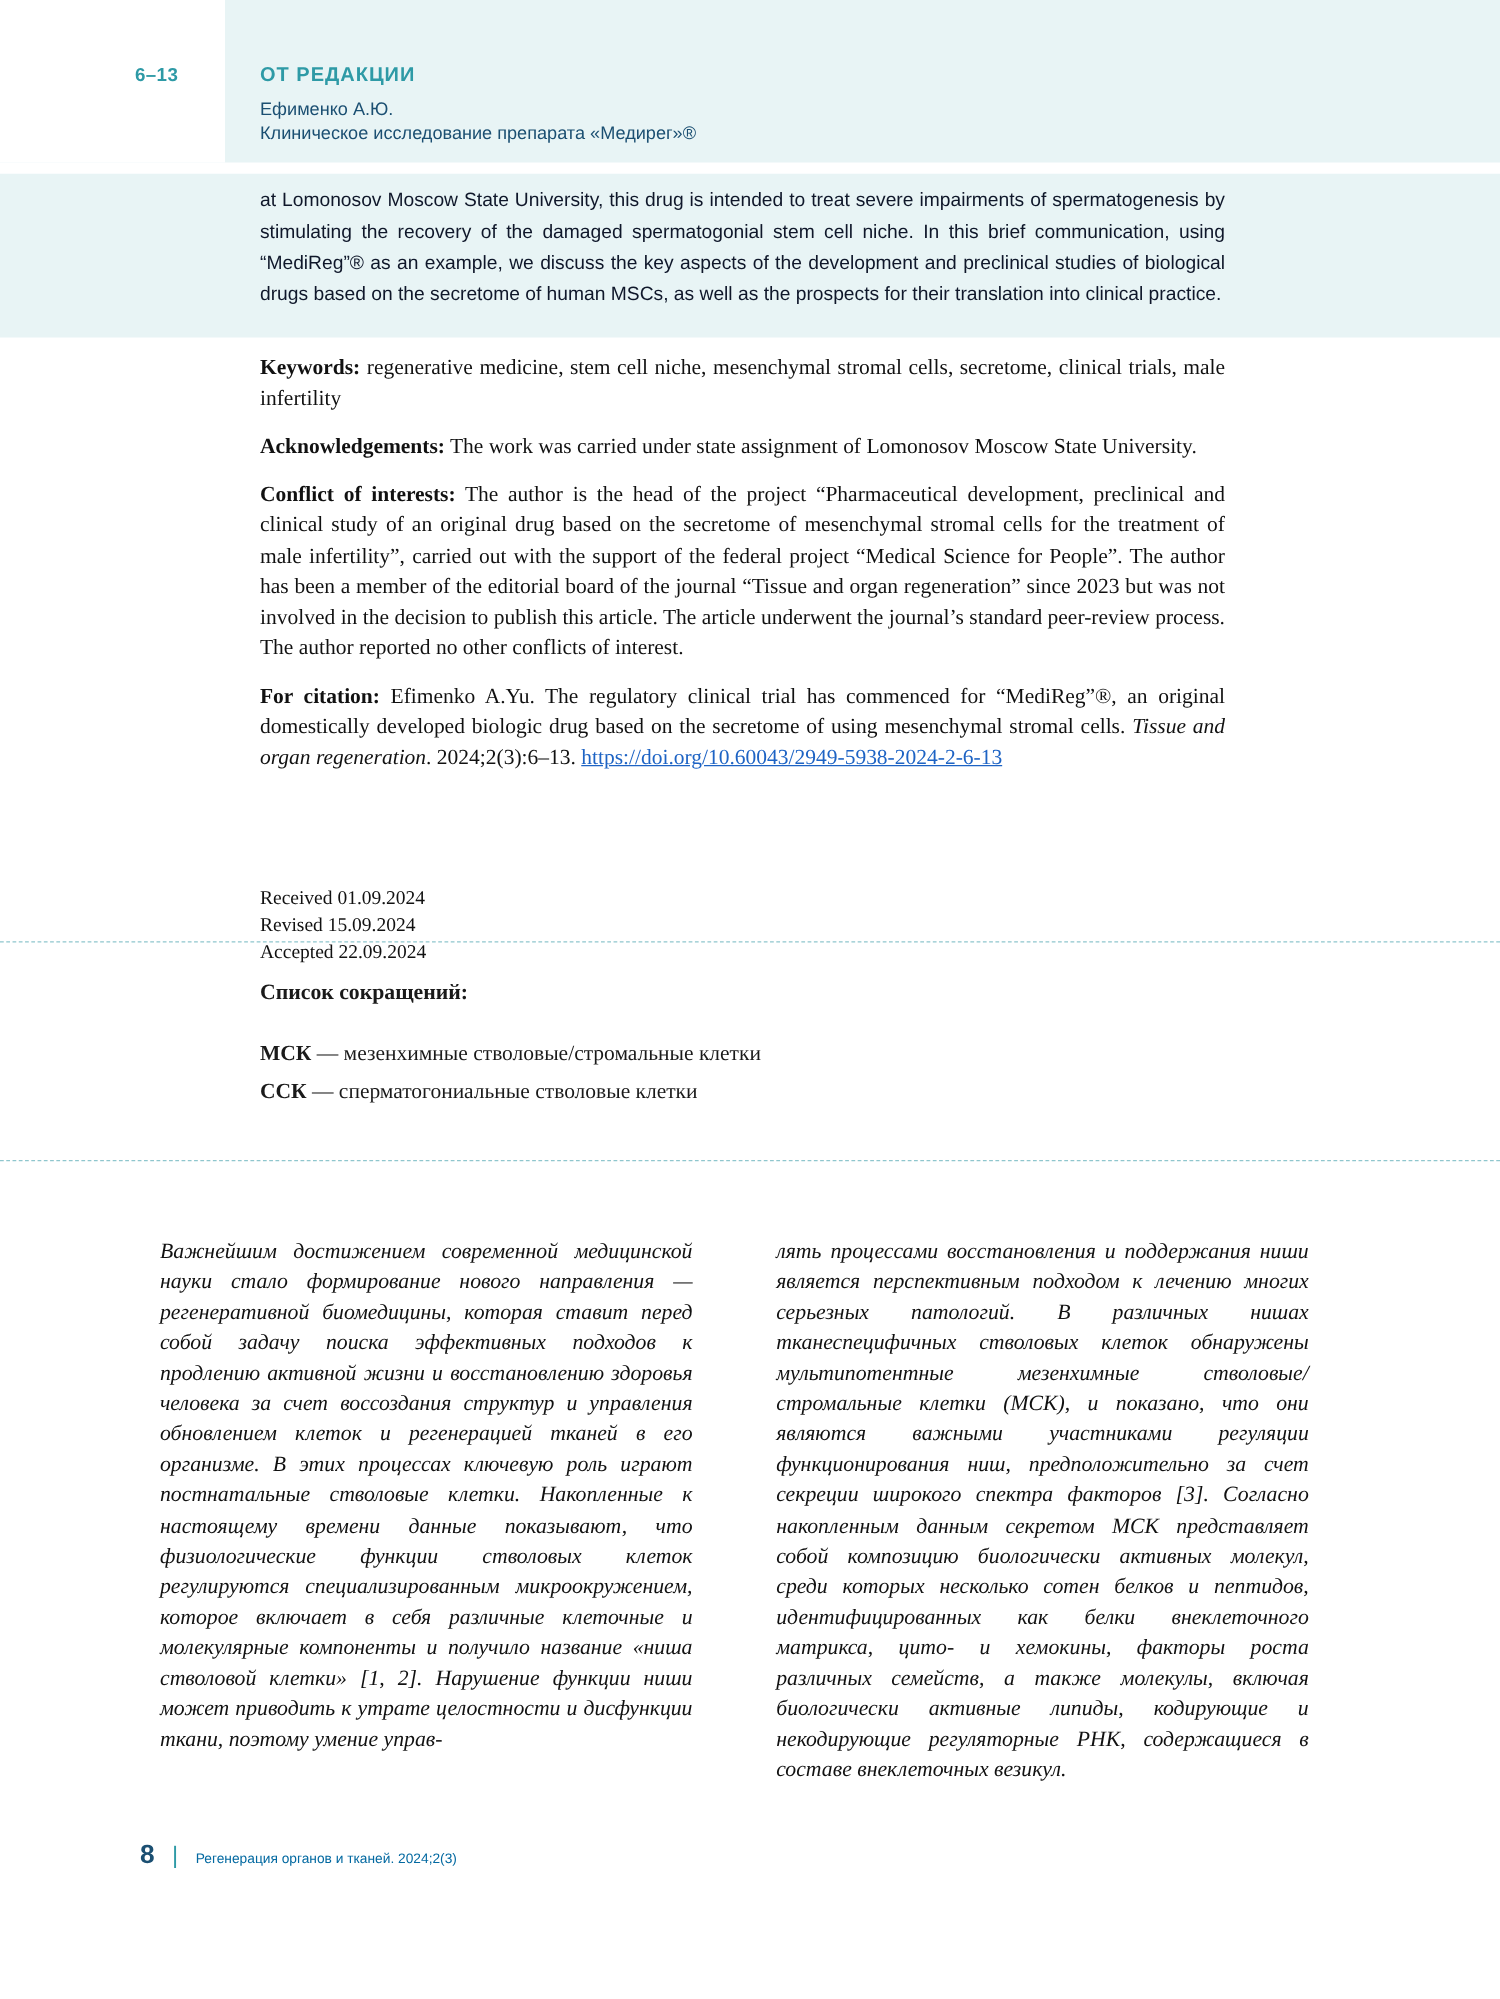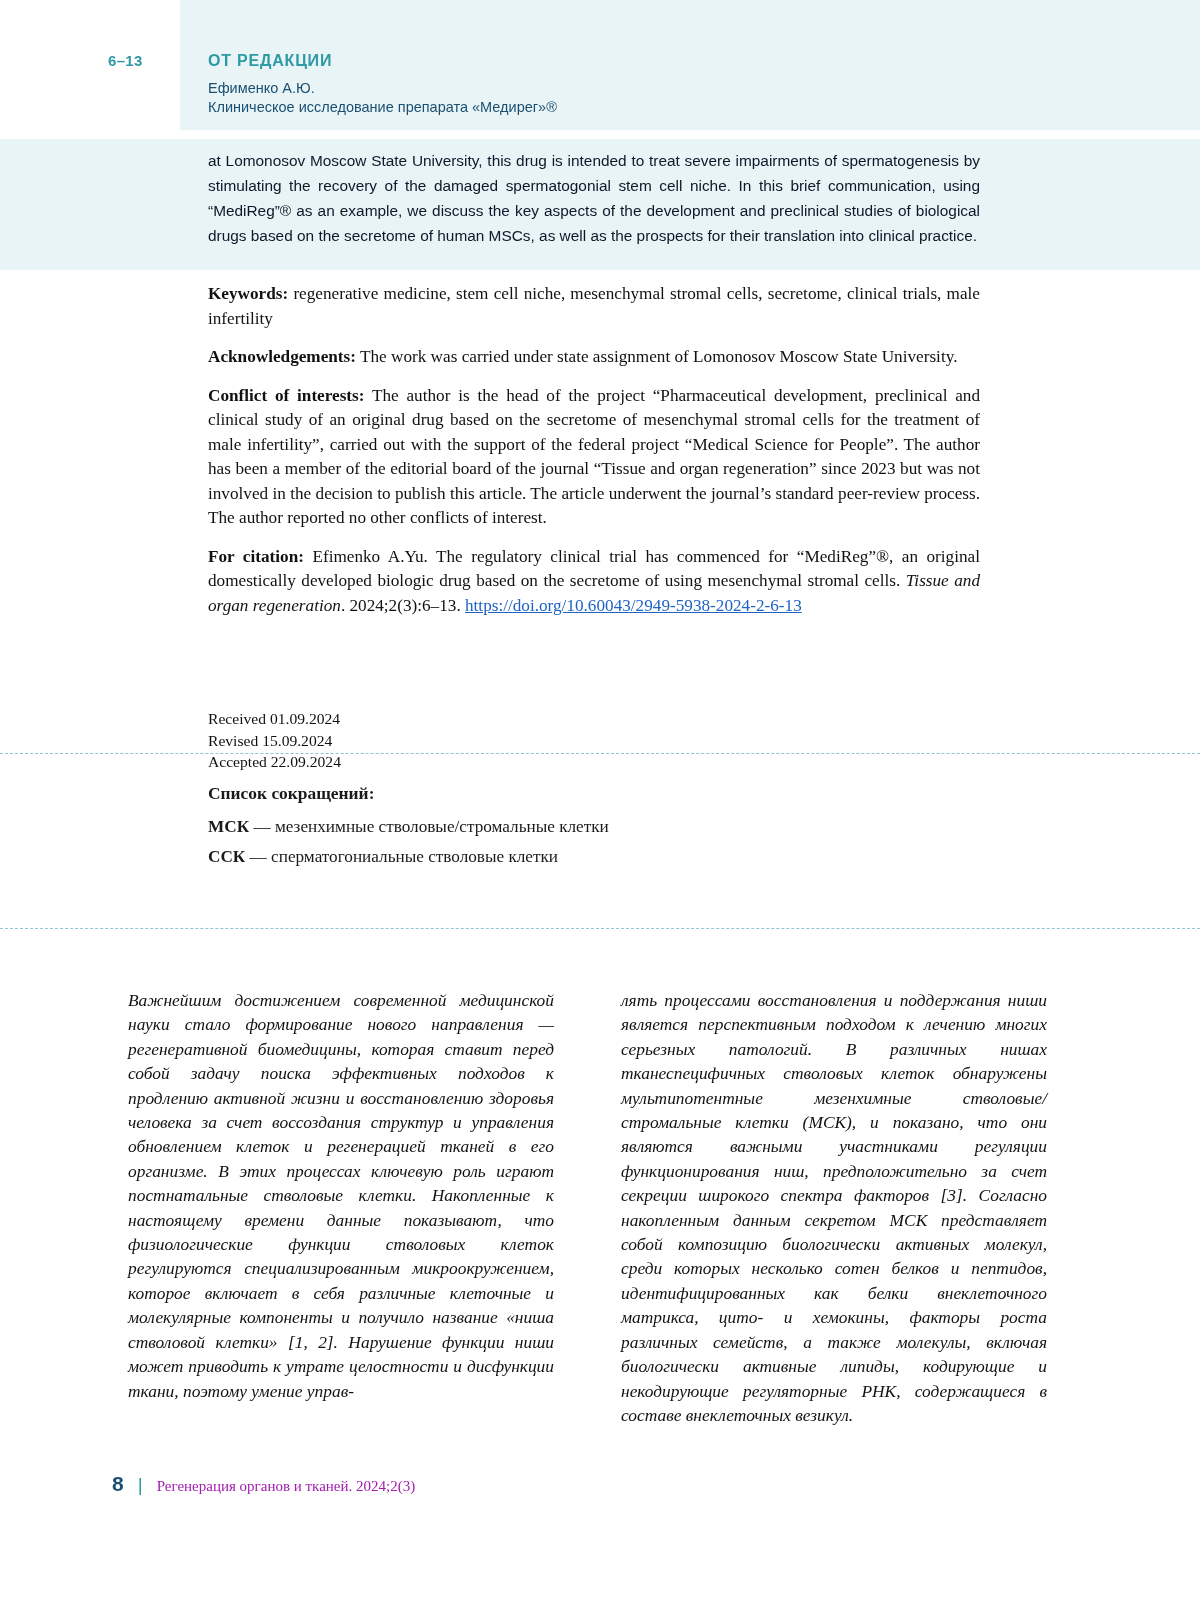--- a/index.html
+++ b/index.html
@@ -137,21 +137,21 @@
   .abbr-block {
     position: absolute;
     left: 208px;
     top: 783px;
     width: 772px;
   }
   .abbr-title {
     font-family: "Liberation Serif", serif;
     font-weight: bold;
     font-size: 17.4px;
-    margin-bottom: 8px;
+    margin-bottom: 24px;
   }
   .abbr-row {
     font-family: "Liberation Serif", serif;
     font-size: 17.2px;
     line-height: 30px;
   }
   .abbr-row b { font-weight: bold; }
 
   
   .col {
@@ -183,23 +183,23 @@
     font-size: 21px;
     color: #1b4f72;
   }
   .footer-sep {
     font-family: "Liberation Sans", sans-serif;
     font-size: 19px;
     color: #2e9aa6;
     margin: 0 14px;
   }
   .footer-journal {
-    font-family: Liberation Serif, serif;
-    font-size: 15px;
-    color: #a21caf;
+    font-family: Liberation Sans, sans-serif;
+    font-size: 11px;
+    color: #0369a1;
   }
 </style>
 </head>
 <body>
 
 <div class="header-band">
   <div class="header-white-strip"></div>
 </div>
 <div class="header-pages">6–13</div>
 <div class="header-rubric">ОТ РЕДАКЦИИ</div>

